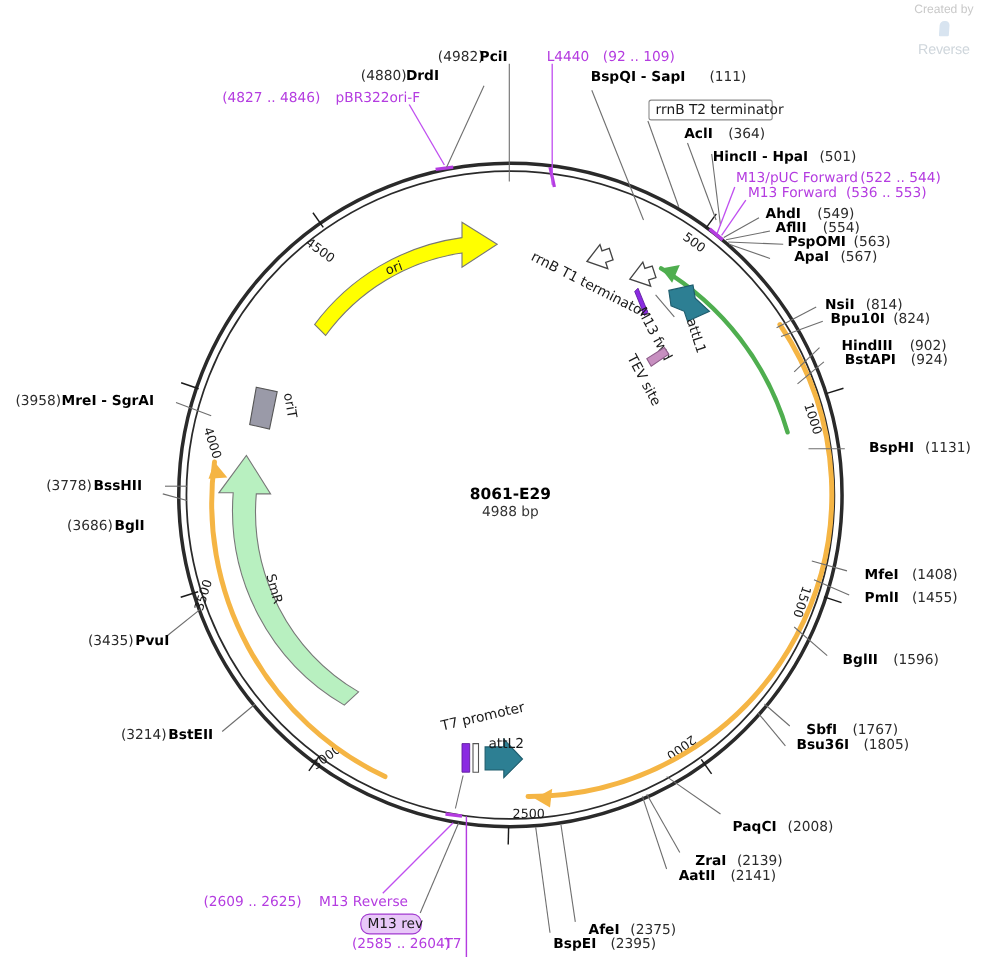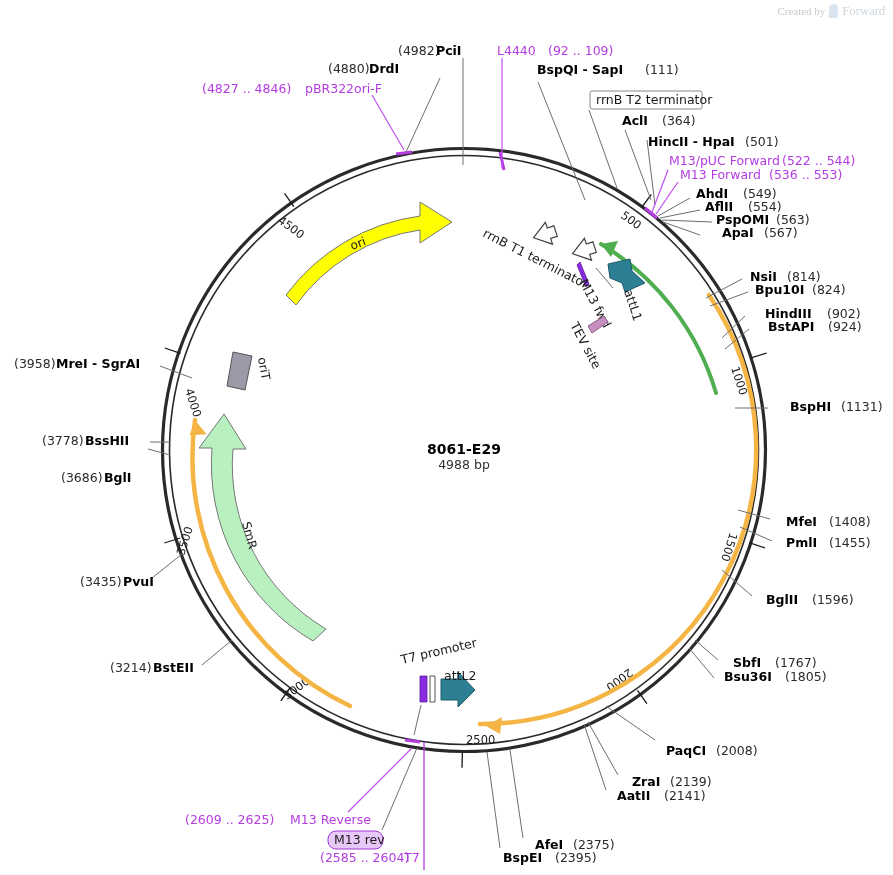--- a/index.html
+++ b/index.html
@@ -78,24 +78,25 @@
   .tickmark { stroke: #1a1a1a; stroke-width: 1.3; }
 
   
   #watermark {
     position: absolute;
     right: 8px;
     top: 3px;
     display: flex;
     align-items: center;
     gap: 4px;
-    font-family: Liberation Serif, serif;
+    font-family: Liberation Sans, sans-serif;
     font-size: 11px;
     color: #c9c9c9;
     user-select: none;
+    flex-direction: column;
   }
   #watermark .wm-brand {
     color: #cfd6dc;
     font-size: 13px;
     letter-spacing: -0.2px;
   }
   #watermark .wm-logo {
     display: inline-block;
     width: 9px; height: 14px;
     background: #d8e4f0;
@@ -114,21 +115,21 @@
   }
 </style>
 </head>
 <body>
 
 <div id="map-root">
 
   <div id="watermark">
     <span>Created by</span>
     <span class="wm-logo"></span>
-    <span class="wm-brand">Forward</span>
+    <span class="wm-brand">Reverse</span>
   </div>
 
   <svg class="map-canvas" viewBox="0 0 893 875">
     <defs>
       <clipPath id="clipAll">
           <rect x="0" y="0" width="893" height="875"></rect>
         </clipPath>
     </defs>
 
     <g>

